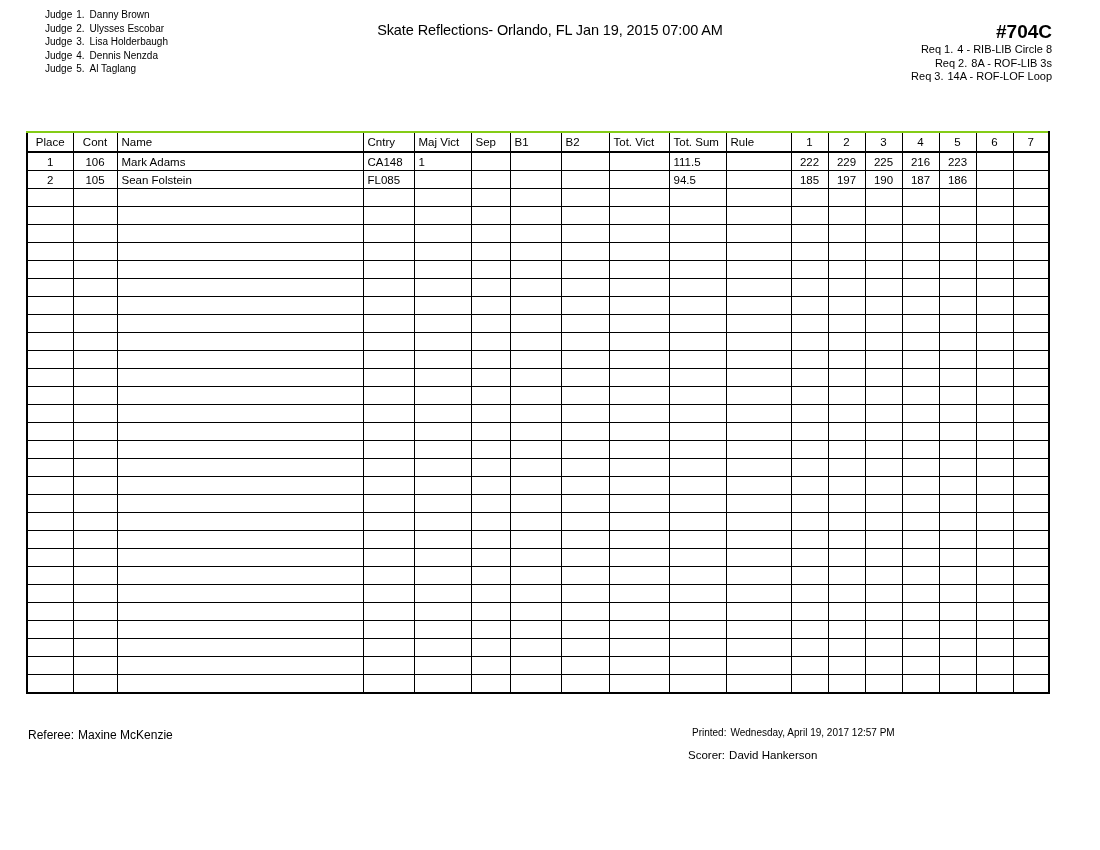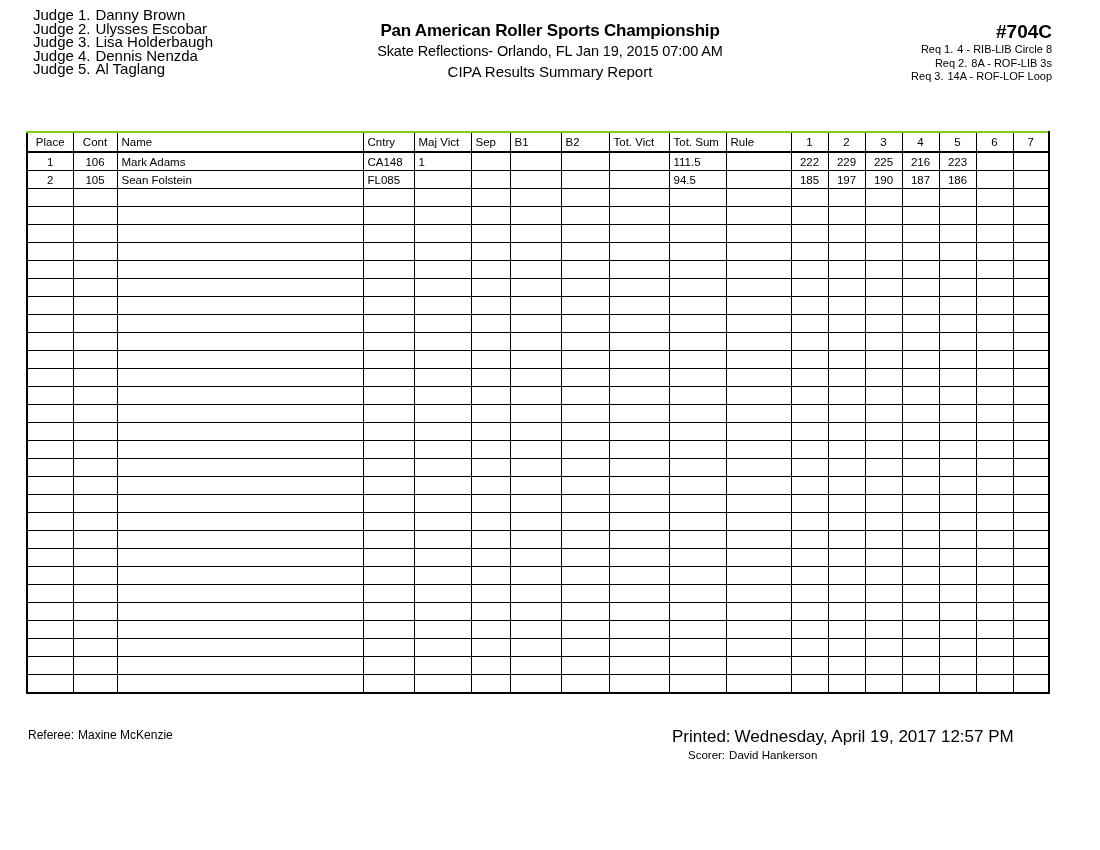--- a/index.html
+++ b/index.html
@@ -12,23 +12,23 @@
     height: 850px;
     position: relative;
     font-family: "Liberation Sans", sans-serif;
     color: #000000;
     overflow: hidden;
   }
 
   
   #judges {
     position: absolute;
-    left: 33px;
+    left: 45px;
     top: 8px;
-    font-size: 15px;
+    font-size: 10px;
     line-height: 13.6px;
     white-space: nowrap;
   }
   .judge-line { display: block; }
   .judge-lbl { display: inline; }
   .judge-num { display: inline; padding-left: 4px; }
   .judge-name { display: inline; padding-left: 5px; }
 
   
   #title-block {
@@ -122,23 +122,23 @@
   
   #referee-line {
     position: absolute;
     left: 28px;
     top: 728px;
     font-size: 12px;
     white-space: nowrap;
   }
   #printed-line {
     position: absolute;
-    left: 672px;
+    left: 692px;
     top: 727px;
-    font-size: 17px;
+    font-size: 10px;
     white-space: nowrap;
   }
   #scorer-line {
     position: absolute;
     left: 688px;
     top: 749px;
     font-size: 11.5px;
     white-space: nowrap;
   }
   .f-lbl { display: inline; }
@@ -149,23 +149,21 @@
 
 <div id="judges">
     <div class="judge-line"><span class="judge-lbl">Judge</span><span class="judge-num">1.</span><span class="judge-name">Danny Brown</span></div>
     <div class="judge-line"><span class="judge-lbl">Judge</span><span class="judge-num">2.</span><span class="judge-name">Ulysses Escobar</span></div>
     <div class="judge-line"><span class="judge-lbl">Judge</span><span class="judge-num">3.</span><span class="judge-name">Lisa Holderbaugh</span></div>
     <div class="judge-line"><span class="judge-lbl">Judge</span><span class="judge-num">4.</span><span class="judge-name">Dennis Nenzda</span></div>
     <div class="judge-line"><span class="judge-lbl">Judge</span><span class="judge-num">5.</span><span class="judge-name">Al Taglang</span></div>
   </div>
 
 <div id="title-block">
-  <div id="event-title">Pan American Roller Sports Championship</div>
   <div id="venue-line">Skate Reflections- Orlando, FL  Jan 19, 2015  07:00 AM</div>
-  <div id="report-type">CIPA Results Summary Report</div>
 </div>
 
 <div id="code-block">
   <div id="event-code">#704C</div>
   <div id="requirements">
       <div class="req-line"><span class="req-lbl">Req</span><span class="req-num">1.</span><span class="req-desc">4 - RIB-LIB Circle 8</span></div>
       <div class="req-line"><span class="req-lbl">Req</span><span class="req-num">2.</span><span class="req-desc">8A - ROF-LIB 3s</span></div>
       <div class="req-line"><span class="req-lbl">Req</span><span class="req-num">3.</span><span class="req-desc">14A - ROF-LOF Loop</span></div>
     </div>
 </div>

